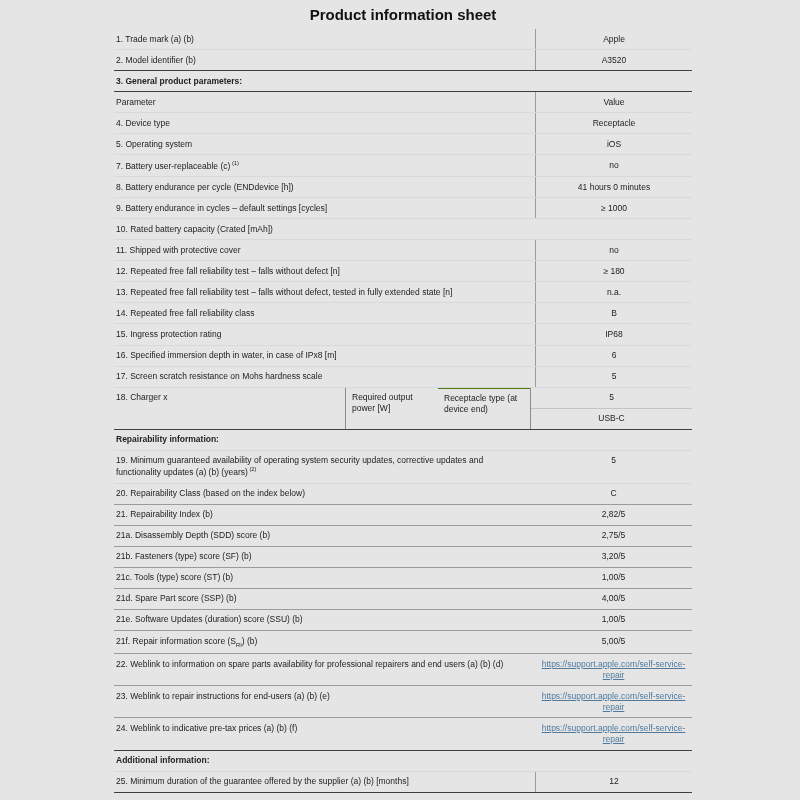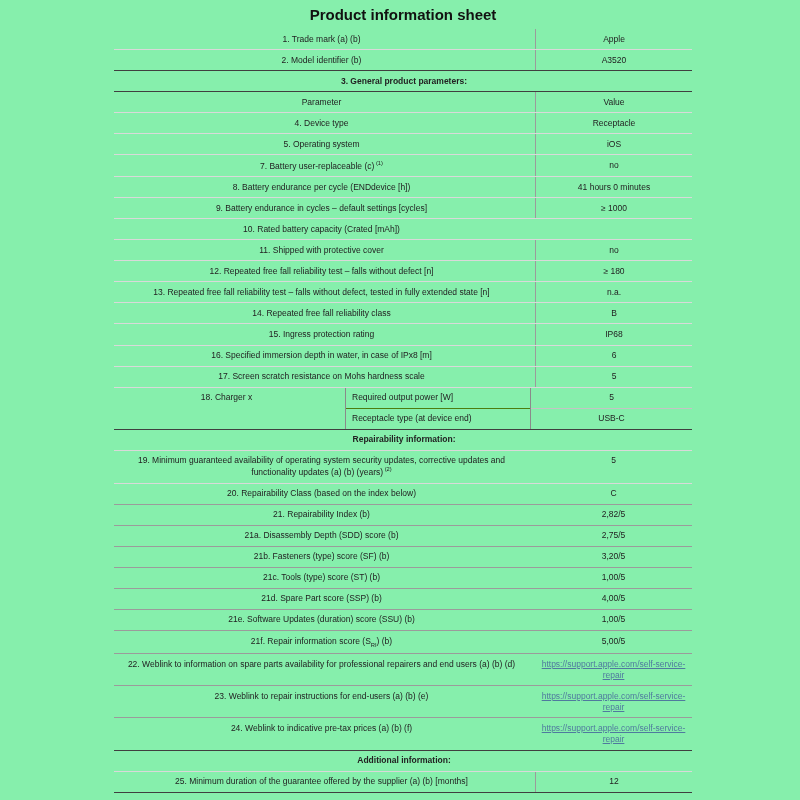--- a/index.html
+++ b/index.html
@@ -1,33 +1,33 @@
 <!DOCTYPE html>
 <html><head>
 <meta charset="utf-8">
 <style>
   html,body{margin:0;padding:0;background:#fff;}
-  .page{position:relative;width:800px;height:800px;background:#86efac;
+  .page{position:relative;width:800px;height:800px;background:#e5e5e5;
         font-family:"Liberation Sans",sans-serif;color:#222;overflow:hidden;}
   .content{position:absolute;left:114px;top:4px;width:578px;}
   .doc-title{text-align:center;font-size:15px;font-weight:bold;margin:2px 0 6px 0;color:#111;}
   .tbl{width:578px;border-bottom:1.5px solid #3f3f3f;}
   .row{display:flex;align-items:stretch;font-size:8.5px;line-height:1.3;}
-  .row .lbl{flex:0 0 421px;box-sizing:border-box;padding:4.5px 8px 4.5px 2px;text-align:center;}
+  .row .lbl{flex:0 0 421px;box-sizing:border-box;padding:4.5px 8px 4.5px 2px;text-align:left;}
   .row .val{flex:1;box-sizing:border-box;padding:4.5px 3px;text-align:center;}
   .row.divided .val{border-left:1px solid #9b9b9b;}
   .sep-none{border-top:none;}
   .sep-light{border-top:1px solid #d9d9d9;}
   .sep-mid{border-top:1px solid #9b9b9b;}
   .sep-dark{border-top:1.5px solid #3f3f3f;}
   .row.section{font-weight:bold;}
   .row.section .lbl{flex:1 1 auto;padding:4.5px 0 4.5px 2px;}
   
   .row.charger .lbl{flex:0 0 231px;}
-  .row.charger .mid{flex:0 0 186px;box-sizing:border-box;display:flex;flex-direction:column;
+  .row.charger .mid{flex:0 0 186px;box-sizing:border-box;display:flex;
       border-left:1px solid #8a8a8a;border-right:1px solid #8a8a8a;}
   .row.charger .mid .cell{flex:1;padding:4.5px 6px;box-sizing:border-box;}
   .row.charger .mid .cell + .cell{border-top:1px solid #4d7c0f;}
   .row.charger .cvals{flex:1;display:flex;flex-direction:column;text-align:center;}
   .row.charger .cvals .cell{flex:1;padding:4.5px 3px;box-sizing:border-box;}
   .row.charger .cvals .cell + .cell{border-top:1px solid #c4c4c4;}
   a.weblink{cursor:pointer;}
   sup{font-size:0.68em;}
   sub{font-size:0.68em;}
 </style>

